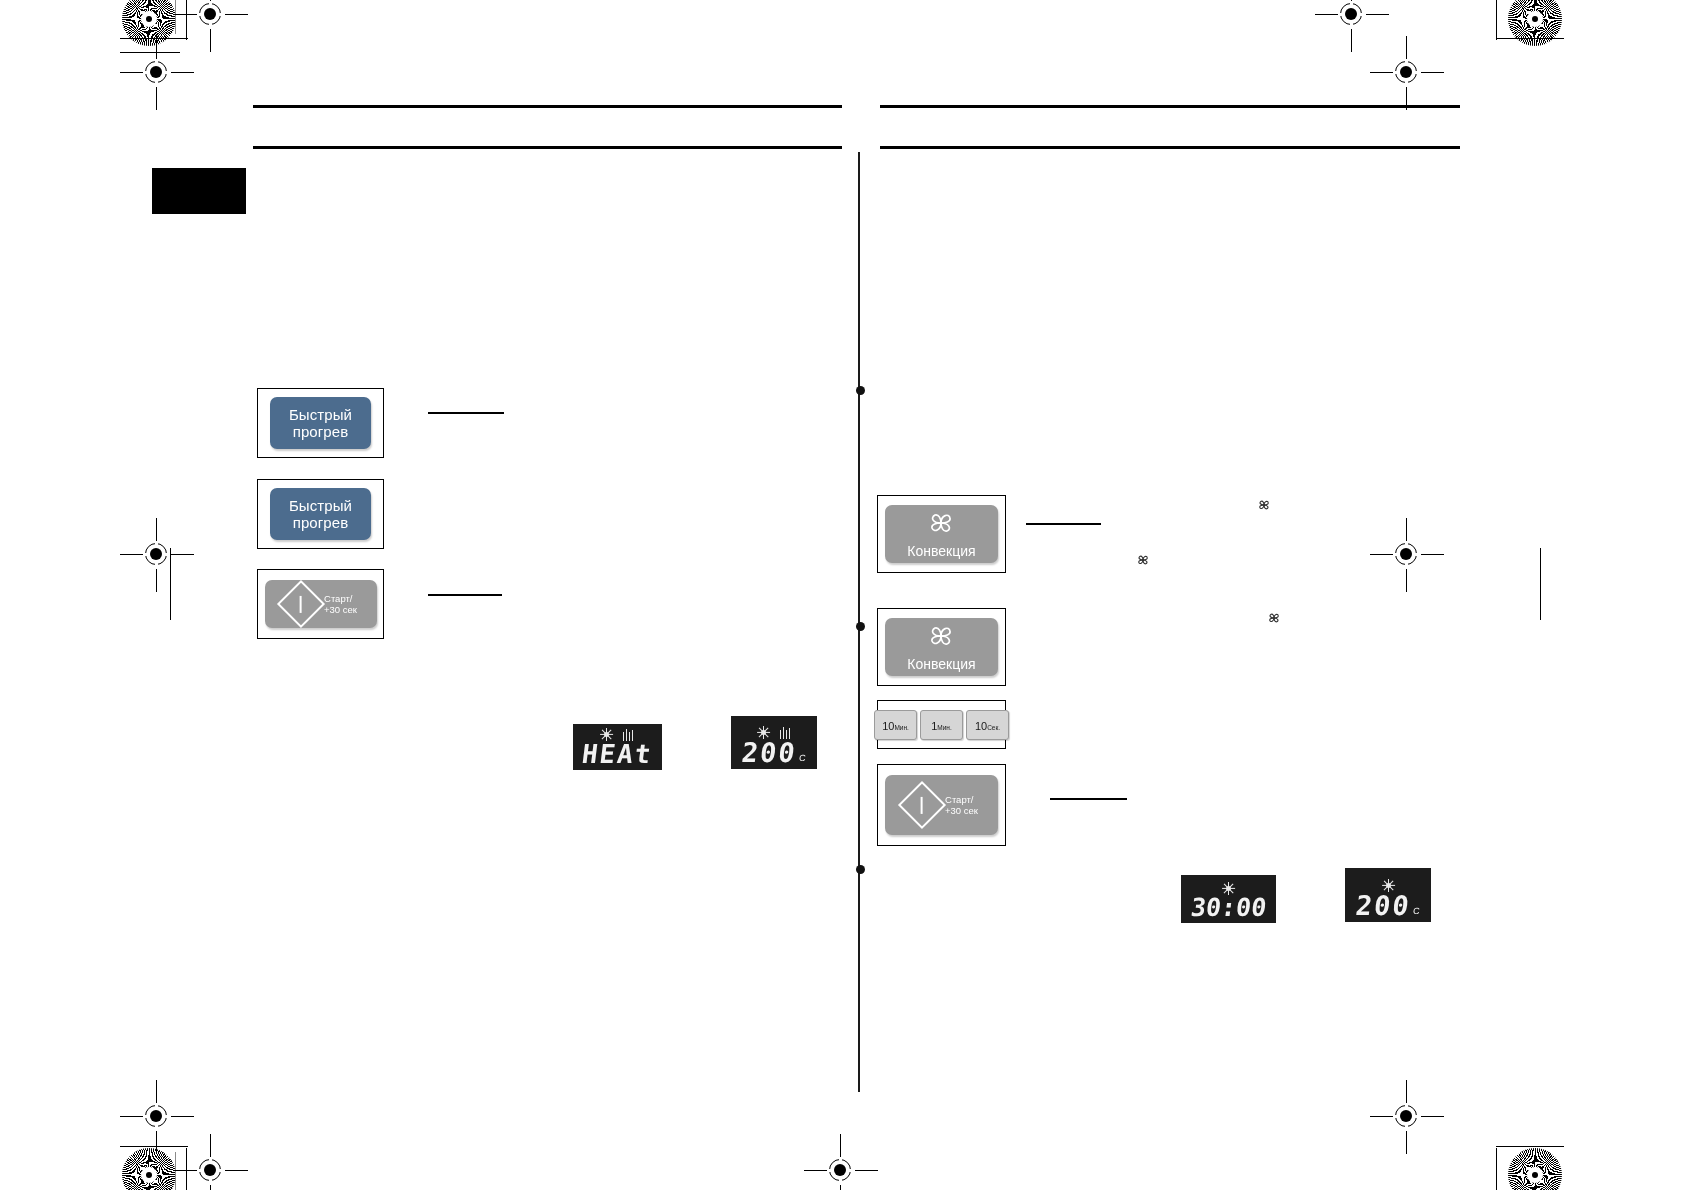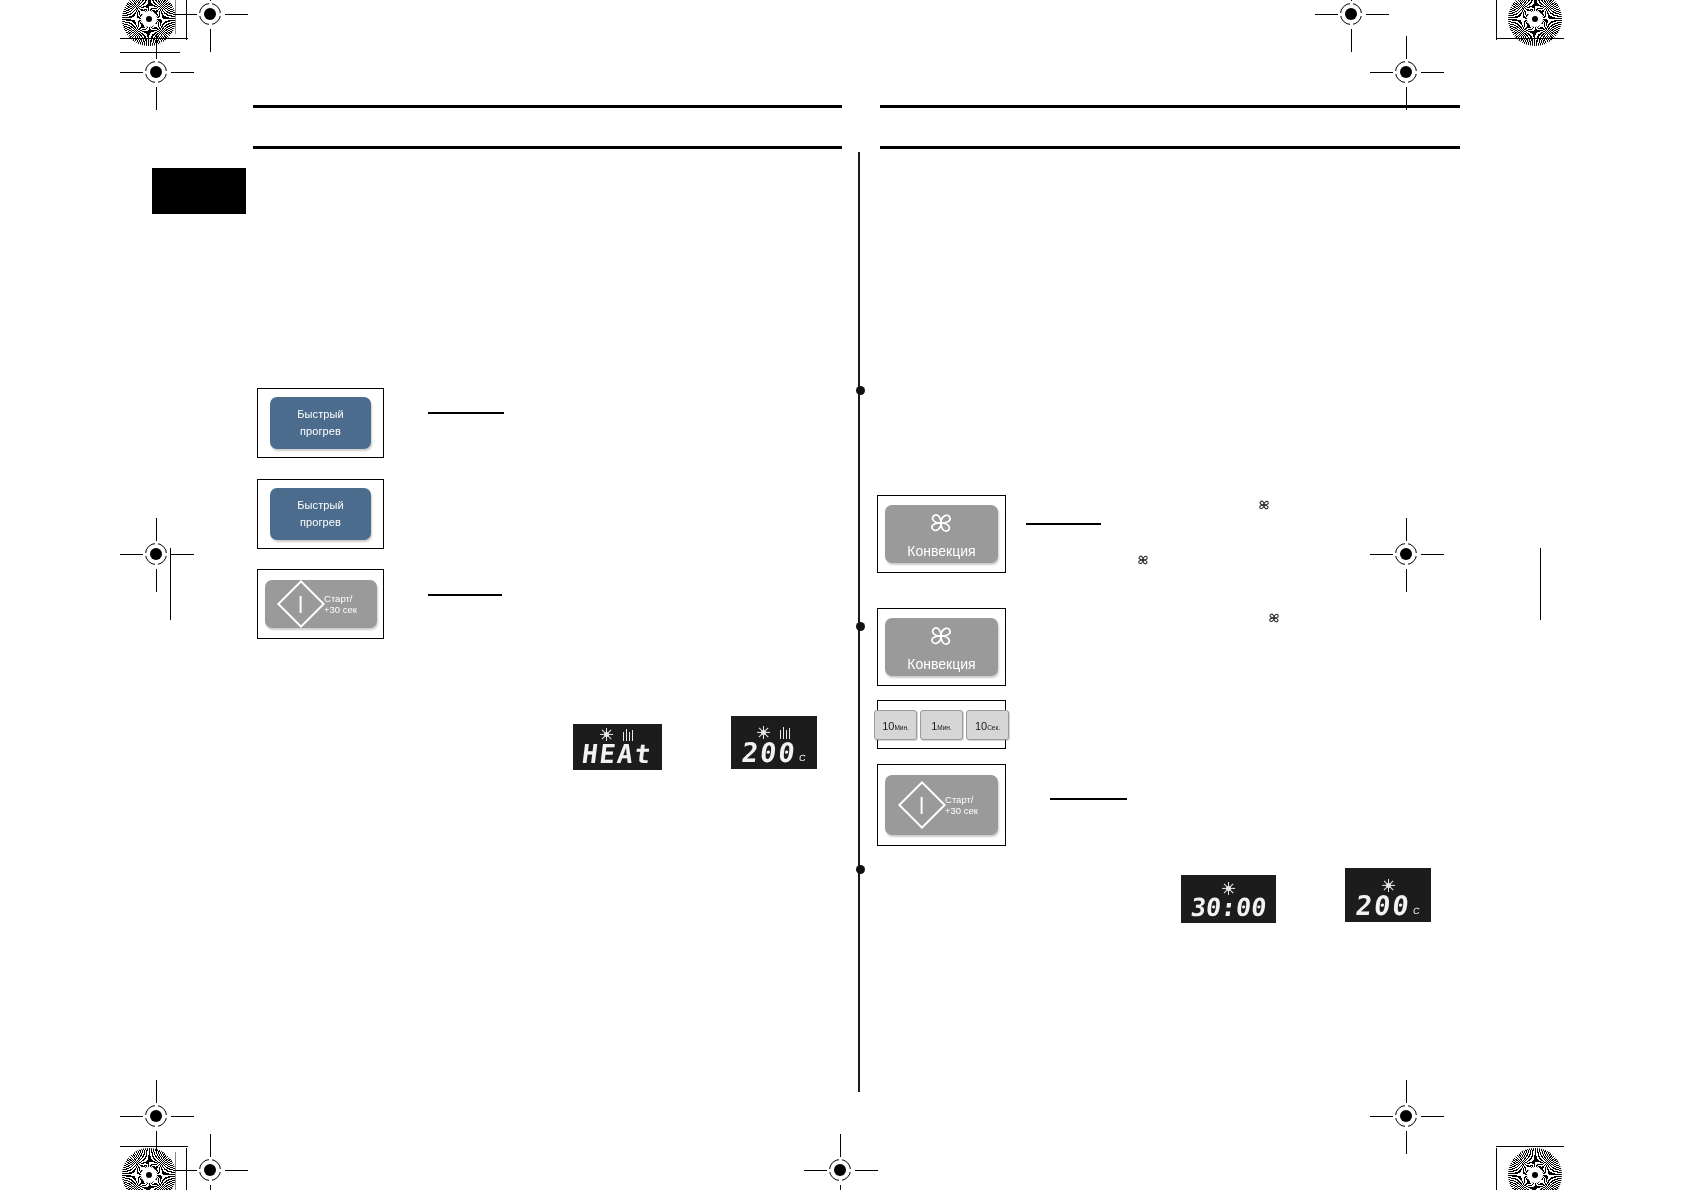--- a/index.html
+++ b/index.html
@@ -58,21 +58,21 @@
   .btnframe{position:absolute;border:1.6px solid #000;background:#fff;box-sizing:border-box;
     display:flex;align-items:center;justify-content:center;}
   .keycap{
     border-radius:7px;display:flex;flex-direction:column;
     align-items:center;justify-content:center;color:#fff;
     box-shadow:1px 2px 2px rgba(0,0,0,0.20);
   }
   .kc-blue{background:#4c6c8e;}
   .kc-gray{background:#9a9a9a;}
   .kc-label{
-    font-size:11px;line-height:17px;text-align:center;letter-spacing:.1px;
+    font-size:15px;line-height:17px;text-align:center;letter-spacing:.1px;
     font-family:"Liberation Sans", sans-serif;
   }
 
   
   .startrow{display:flex;align-items:center;justify-content:center;gap:6px;width:100%;}
   .diamond{
     width:30px;height:30px;border:2px solid #fff;transform:rotate(45deg);
     display:flex;align-items:center;justify-content:center;flex:none;
   }
   .diamond .bar{width:2.2px;height:17px;background:#fff;transform:rotate(-45deg);}

